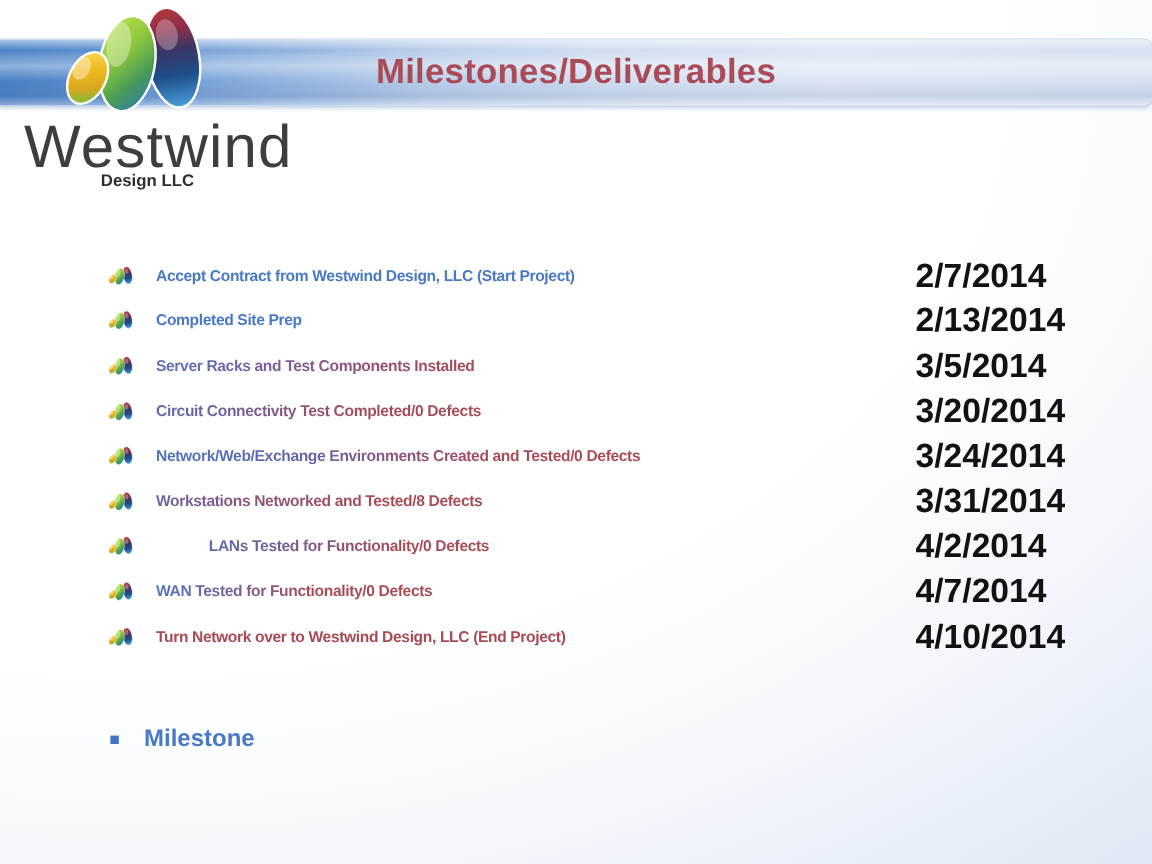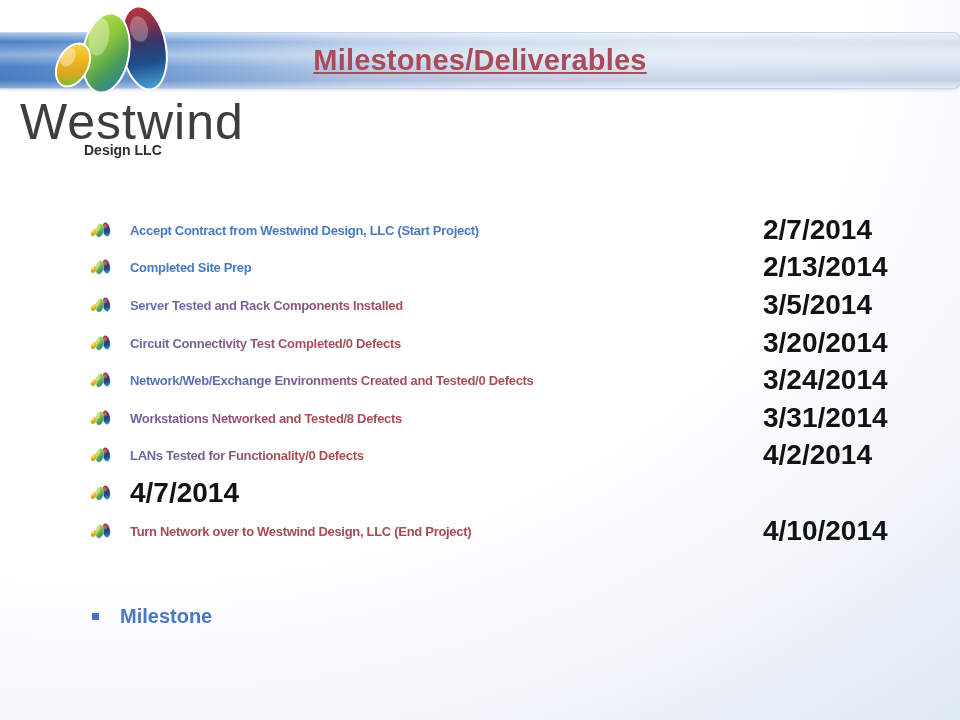--- a/index.html
+++ b/index.html
@@ -23,21 +23,21 @@
     background:
       linear-gradient(180deg, rgba(255,255,255,0.55) 0%, rgba(255,255,255,0) 16%,
                       rgba(255,255,255,0.38) 40%, rgba(255,255,255,0) 62%,
                       rgba(70,100,150,0.14) 86%, rgba(255,255,255,0.35) 100%),
       linear-gradient(90deg, #4a80c5 0%, #5e90cf 9%, #8cb0dd 23%, #b9cdea 37%,
                       #d0ddf0 52%, #dde6f4 72%, #d6e1f1 100%);
     box-shadow: 0 0 0 1px #c3d4eb, 0 2px 3px rgba(110,140,190,0.30);
   }
   .slide-title {
     line-height:55px; text-align:center;
-    font-size:29px; font-weight:bold; color:#aa4c58; letter-spacing:0.2px;text-decoration:underline;
+    font-size:29px; font-weight:bold; color:#aa4c58; letter-spacing:0.2px;
   }
 
   
   .logo-svg { position:absolute; left:50px; top:1px; }
   .logo-wordmark {
     position:absolute; left:20px; top:93px;
     font-size:50px; color:#3e3e3e; letter-spacing:1px; font-weight:normal;
   }
   .logo-subtitle {
     position:absolute; left:84px; top:142px;
@@ -57,21 +57,21 @@
     font-size:13px; font-weight:bold; letter-spacing:-0.3px;
   }
   .date { font-size:28px; font-weight:bold; color:#121212; }
 
   .grad { color:transparent; -webkit-background-clip:text; background-clip:text; }
   .r1 .txt, .r2 .txt { color:#4a79c4; }
   .r3 .txt { background-image:linear-gradient(90deg,#5a71b5 0%,#7b5f9c 38%,#934f70 68%,#a74b55 100%); }
   .r4 .txt { background-image:linear-gradient(90deg,#5d6aab 0%,#7f5a8c 35%,#a24c5c 62%,#a74b55 100%); }
   .r5 .txt { background-image:linear-gradient(90deg,#4e74bd 0%,#5f68a8 28%,#8a5580 48%,#a74b55 70%,#a74b55 100%); }
   .r6 .txt { background-image:linear-gradient(90deg,#6a62a4 0%,#8d5478 33%,#a74b55 64%,#a74b55 100%); }
-  .r7 .txt { background-image:linear-gradient(90deg,#5a6db0 0%,#7e5a89 36%,#a74b55 68%,#a74b55 100%); }
+  .r7 .txt { background-image:linear-gradient(90deg,#5a6db0 0%,#7e5a89 36%,#a74b55 68%,#a74b55 100%);margin-left:44px; }
   .r8 .txt { background-image:linear-gradient(90deg,#4e74bd 0%,#75609a 28%,#a74b55 56%,#a74b55 100%); }
   .r9 .txt { color:#a74b55; }
 
   
   .legend { position:absolute; left:92px; top:597px; }
   .legend-row { display:flex; align-items:center; height:39px; }
   .sq { width:7px; height:7px; margin-right:21px; }
   .sq-blue { background:#4472c4; }
   .sq-maroon { background:#9e3b4e; }
   .legend-label { font-size:20px; font-weight:bold; }
@@ -140,21 +140,21 @@
           <use href="#wlogo"></use>
         </svg>
       <div class="cell"><span class="txt">Completed Site Prep</span></div>
       <span class="date">2/13/2014</span>
     </div>
 
     <div class="mrow r3">
       <svg class="bullet" viewBox="0 0 120 100">
           <use href="#wlogo"></use>
         </svg>
-      <div class="cell"><span class="txt grad">Server Tested and Rack Components Installed</span></div>
+      <div class="cell"><span class="txt grad">Server Racks and Test Components Installed</span></div>
       <span class="date">3/5/2014</span>
     </div>
 
     <div class="mrow r4">
       <svg class="bullet" viewBox="0 0 120 100">
           <use href="#wlogo"></use>
         </svg>
       <div class="cell"><span class="txt grad">Circuit Connectivity Test Completed/0 Defects</span></div>
       <span class="date">3/20/2014</span>
     </div>
@@ -180,20 +180,21 @@
           <use href="#wlogo"></use>
         </svg>
       <div class="cell"><span class="txt grad">LANs Tested for Functionality/0 Defects</span></div>
       <span class="date">4/2/2014</span>
     </div>
 
     <div class="mrow r8">
       <svg class="bullet" viewBox="0 0 120 100">
           <use href="#wlogo"></use>
         </svg>
+      <div class="cell"><span class="txt grad">WAN Tested for Functionality/0 Defects</span></div>
       <span class="date">4/7/2014</span>
     </div>
 
     <div class="mrow r9">
       <svg class="bullet" viewBox="0 0 120 100">
           <use href="#wlogo"></use>
         </svg>
       <div class="cell"><span class="txt">Turn Network over to Westwind Design, LLC (End Project)</span></div>
       <span class="date">4/10/2014</span>
     </div>

